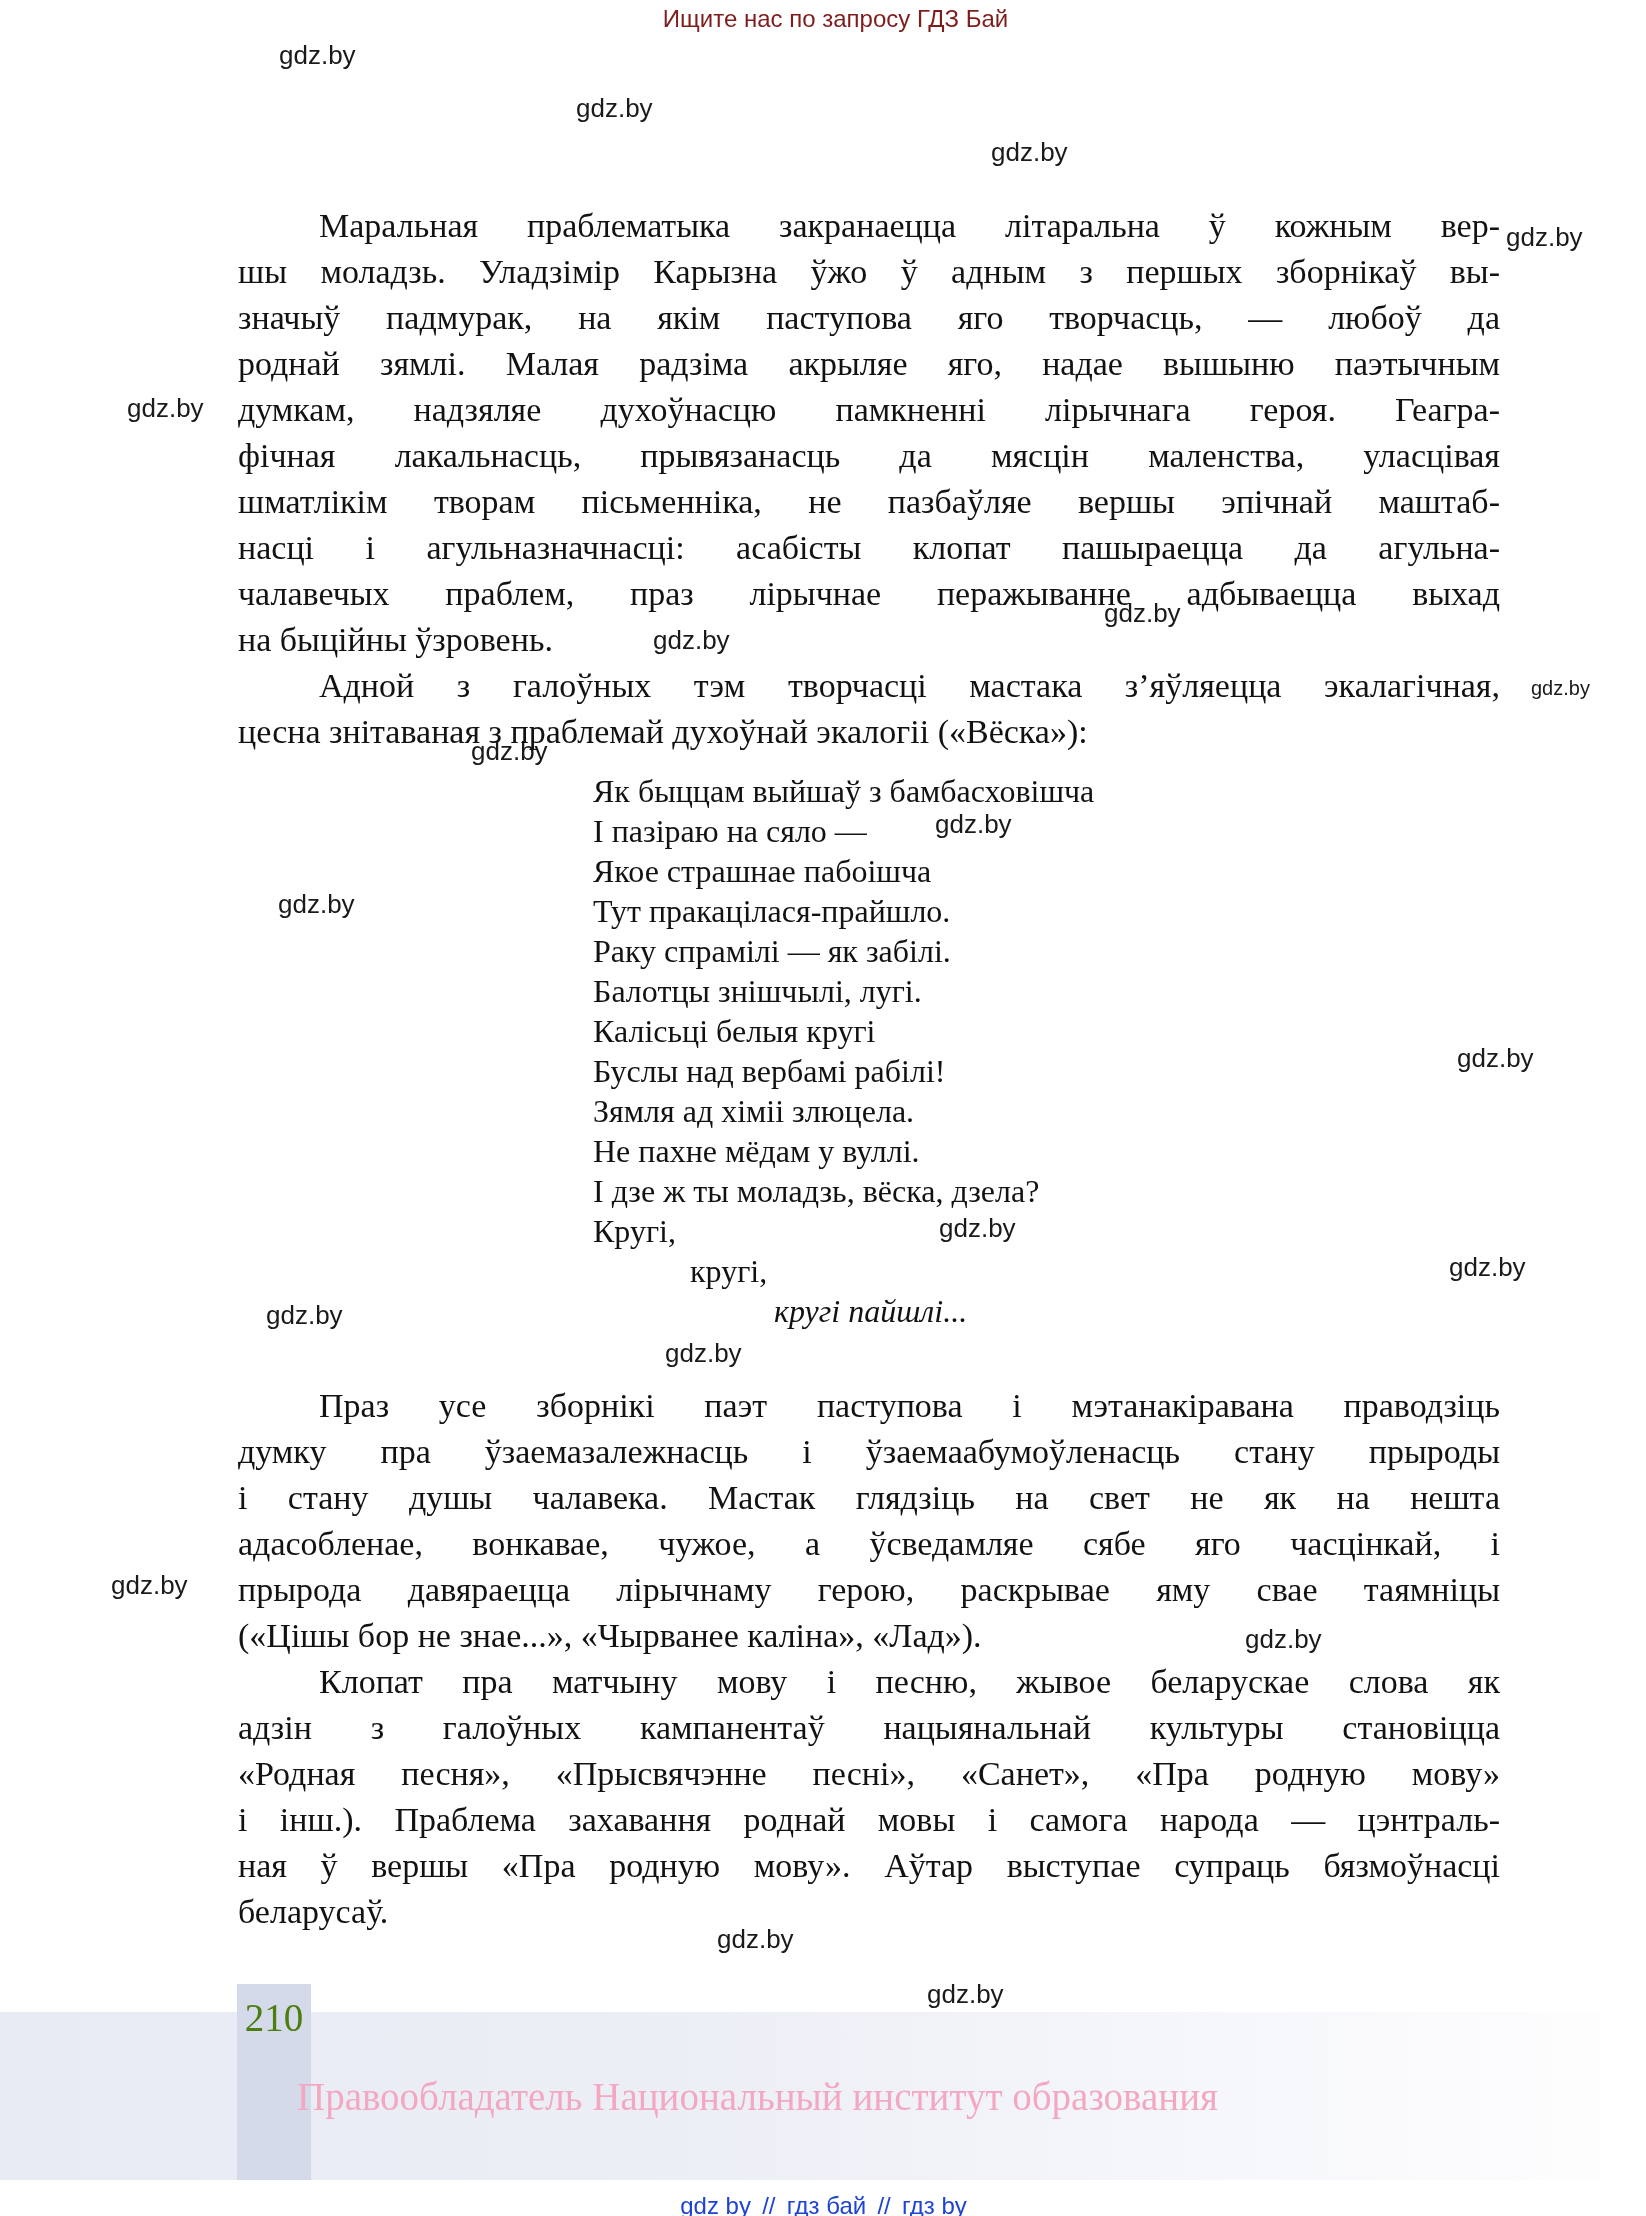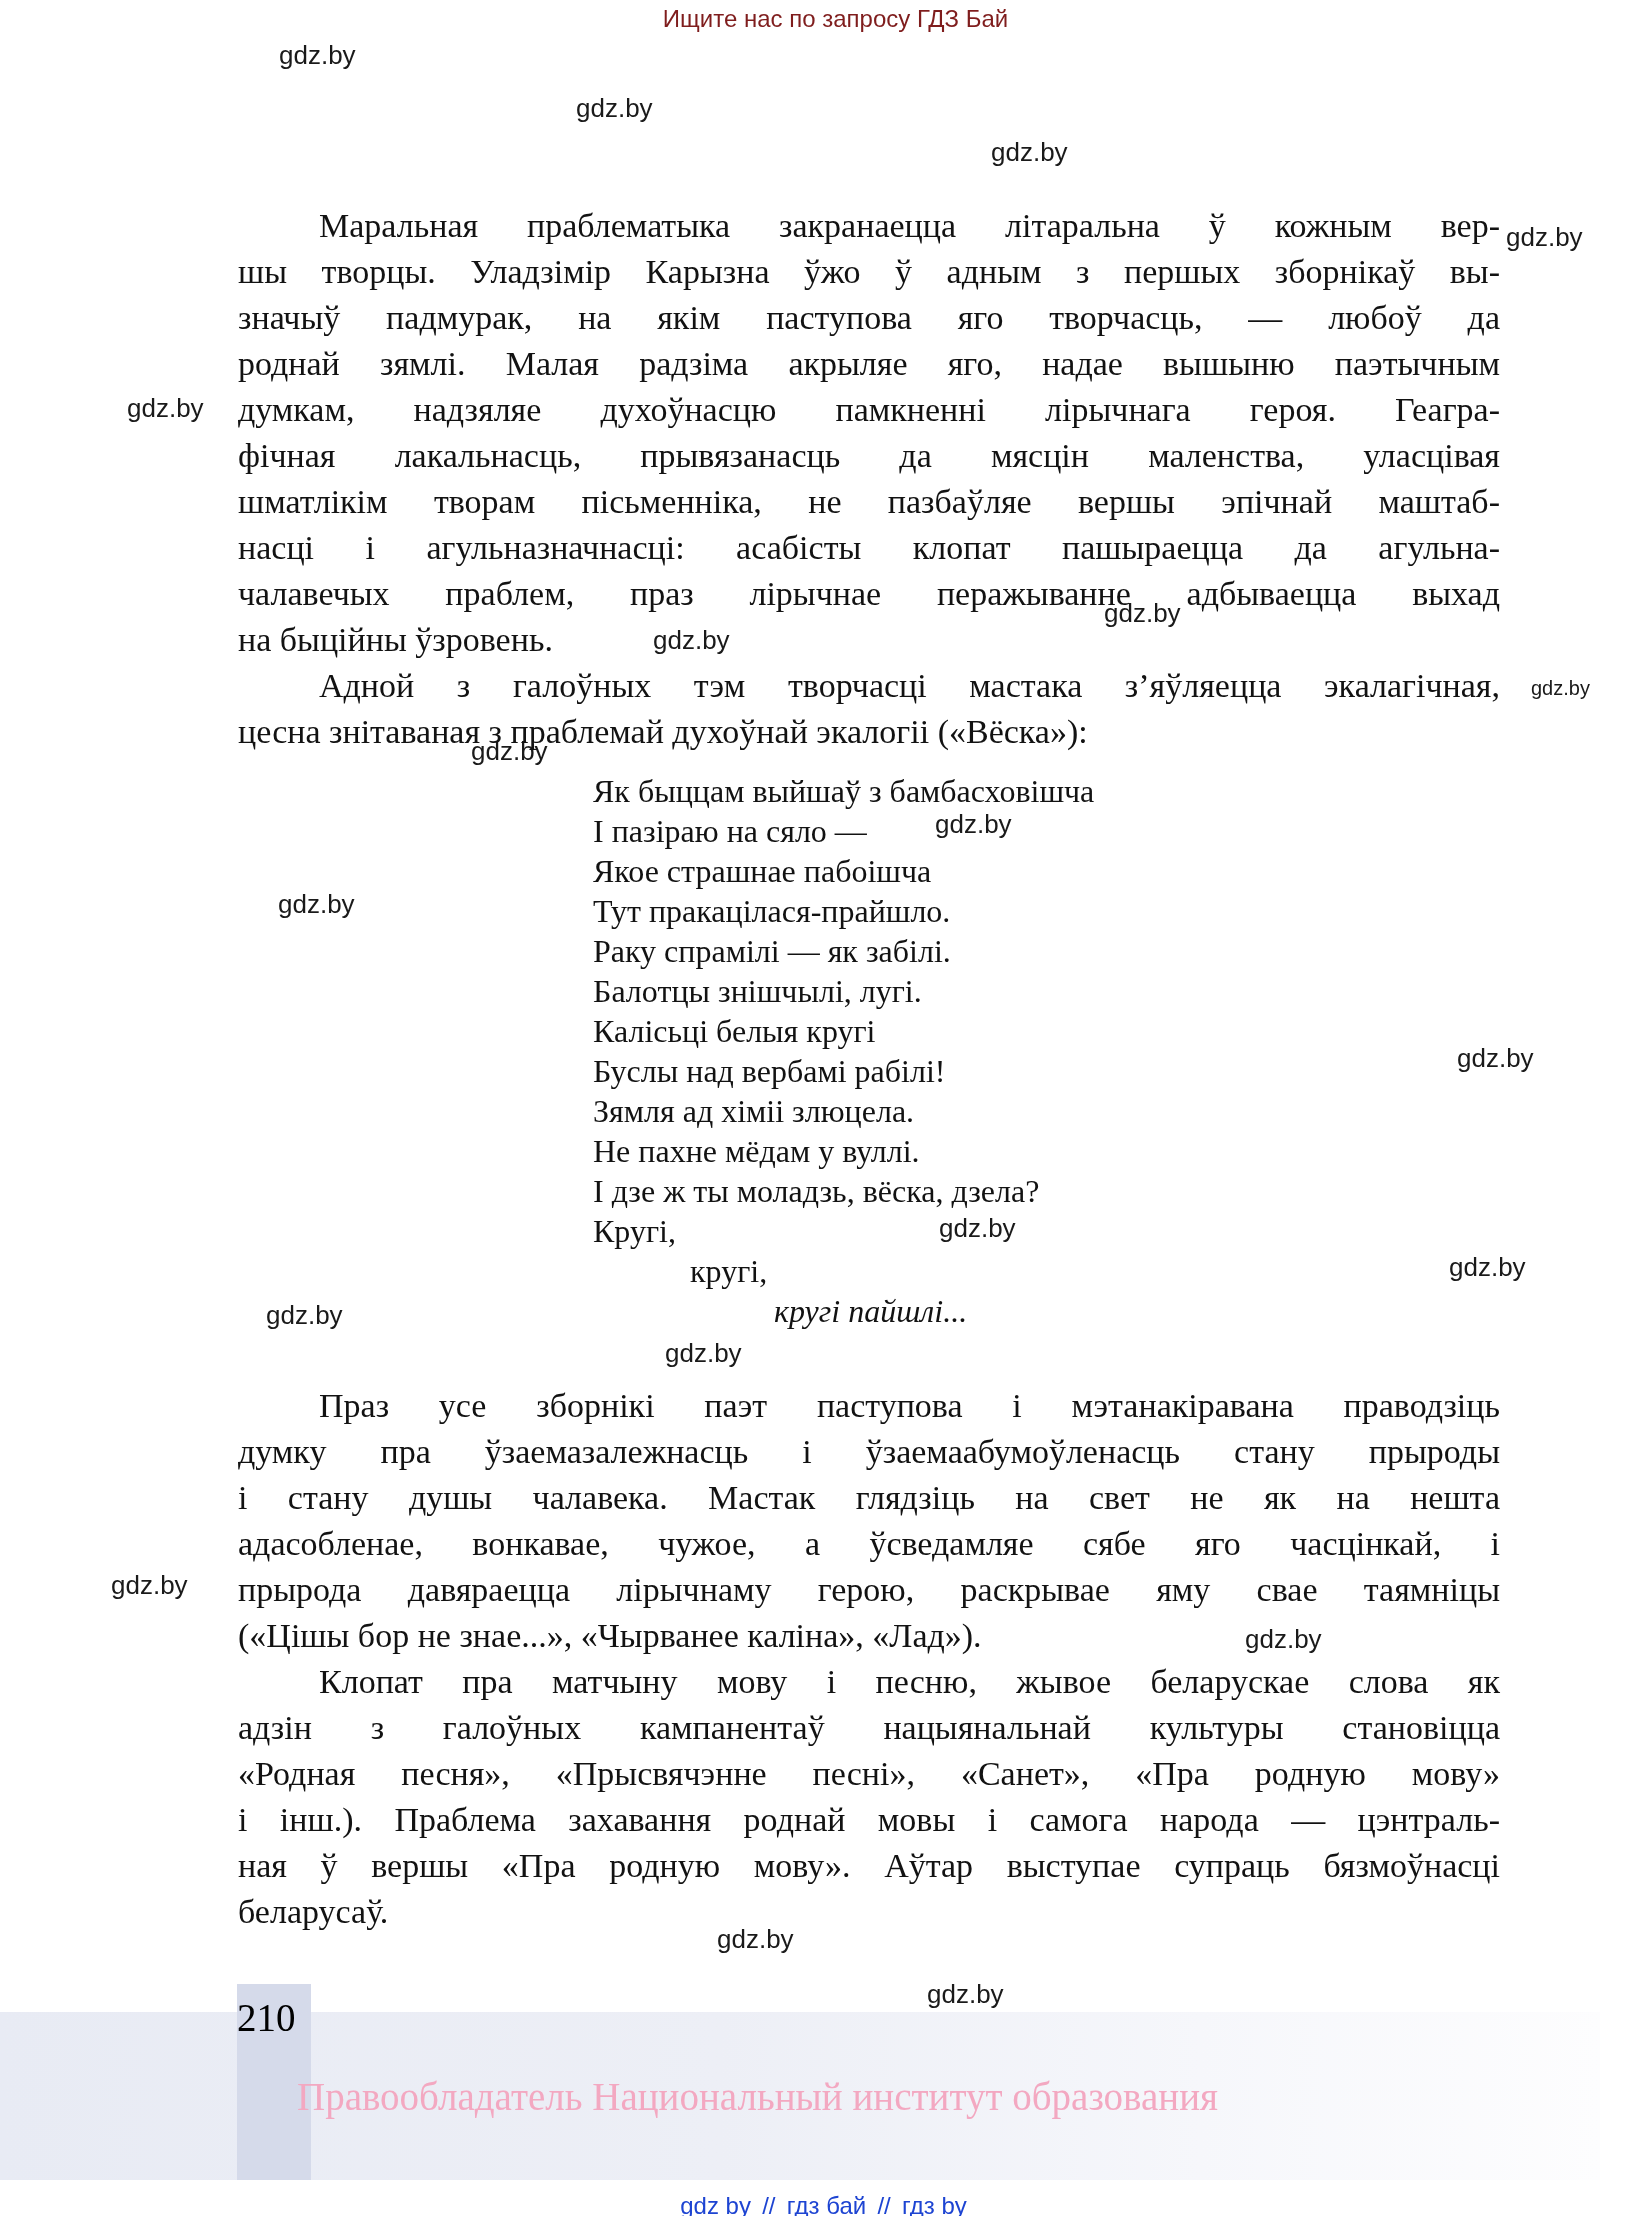--- a/index.html
+++ b/index.html
@@ -53,23 +53,23 @@
   .bottom-panel{
     position:absolute;left:0;top:2012px;width:1600px;height:168px;
     background:linear-gradient(90deg,#e8ebf4 0%,#edeff6 45%,#f6f7fb 75%,#fdfdfe 100%);
   }
   .page-number-column{
     position:absolute;left:237px;top:1984px;width:74px;height:196px;
     background:#d5daea;
   }
   .page-number{
     position:absolute;left:237px;top:1997px;width:74px;
-    text-align:left;
+    text-align:center;
     font-family:"Liberation Serif", serif;
-    font-size:39px;line-height:42px;color:#000000;
+    font-size:39px;line-height:42px;color:#4d7c0f;
   }
   .copyright{
     position:absolute;left:297px;top:2076px;
     font-family:Liberation Serif, serif;
     font-size:39px;line-height:42px;
     color:#f3a8c1;
     white-space:nowrap;
   }
   .footer-links{
     position:absolute;left:0;top:2179px;width:100%;
@@ -109,21 +109,21 @@
       <span class="wm" style="left: 717px; top: 1926px;">gdz.by</span>
       <span class="wm" style="left: 927px; top: 1981px;">gdz.by</span>
       <span class="wm" style="left: 139px; top: 2054px;">gdz.by</span>
       <span class="wm wm-small" style="left: 1476px; top: 2076px;">gdz.by</span>
       <span class="wm" style="left: 700px; top: 2113px;">gdz.by</span>
     </div>
 
   <div class="article">
       <div class="para">
         <div class="line first just">Маральная праблематыка закранаецца літаральна ў кожным вер-</div>
-        <div class="line just">шы творцы. Уладзімір Карызна ўжо ў адным з першых зборнікаў вы-</div>
+        <div class="line just">шы моладзь. Уладзімір Карызна ўжо ў адным з першых зборнікаў вы-</div>
         <div class="line just">значыў падмурак, на якім паступова яго творчасць, — любоў да</div>
         <div class="line just">роднай зямлі. Малая радзіма акрыляе яго, надае вышыню паэтычным</div>
         <div class="line just">думкам, надзяляе духоўнасцю памкненні лірычнага героя. Геагра-</div>
         <div class="line just">фічная лакальнасць, прывязанасць да мясцін маленства, уласцівая</div>
         <div class="line just">шматлікім творам пісьменніка, не пазбаўляе вершы эпічнай маштаб-</div>
         <div class="line just">насці і агульназначнасці: асабісты клопат пашыраецца да агульна-</div>
         <div class="line just">чалавечых праблем, праз лірычнае перажыванне адбываецца выхад</div>
         <div class="line">на быційны ўзровень.</div>
       </div>
       <div class="para">

